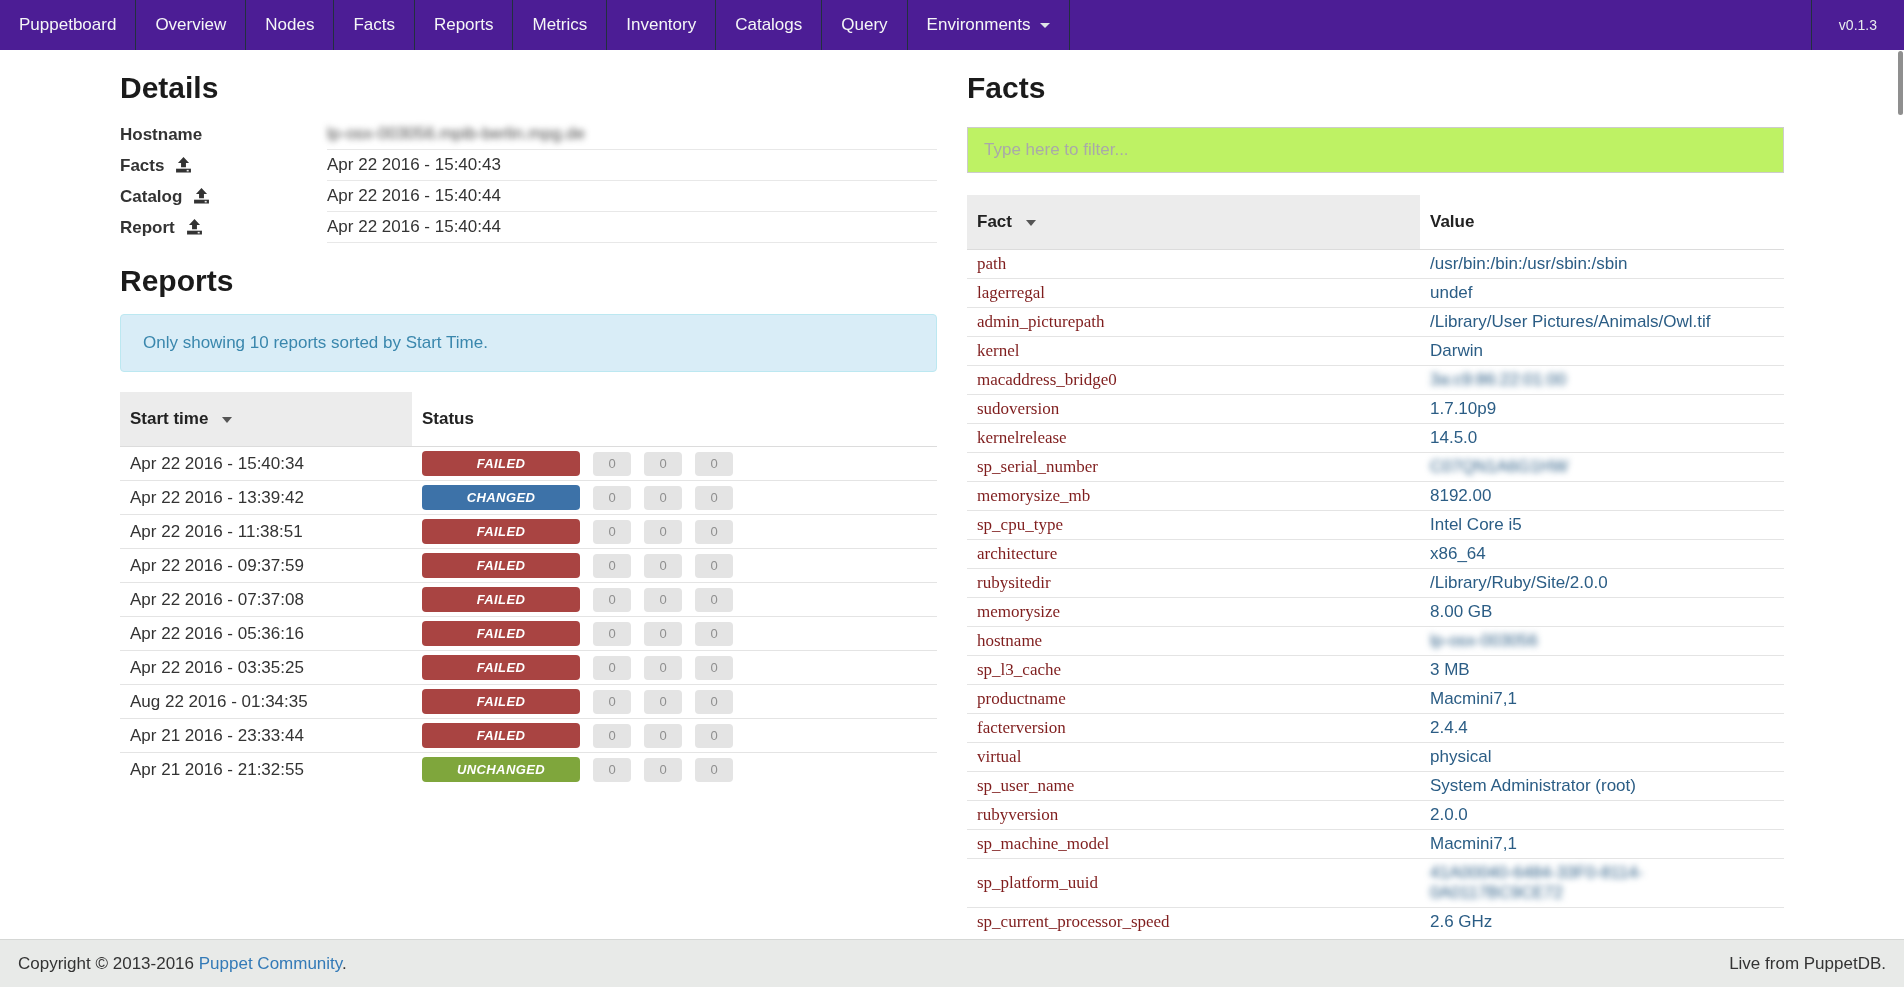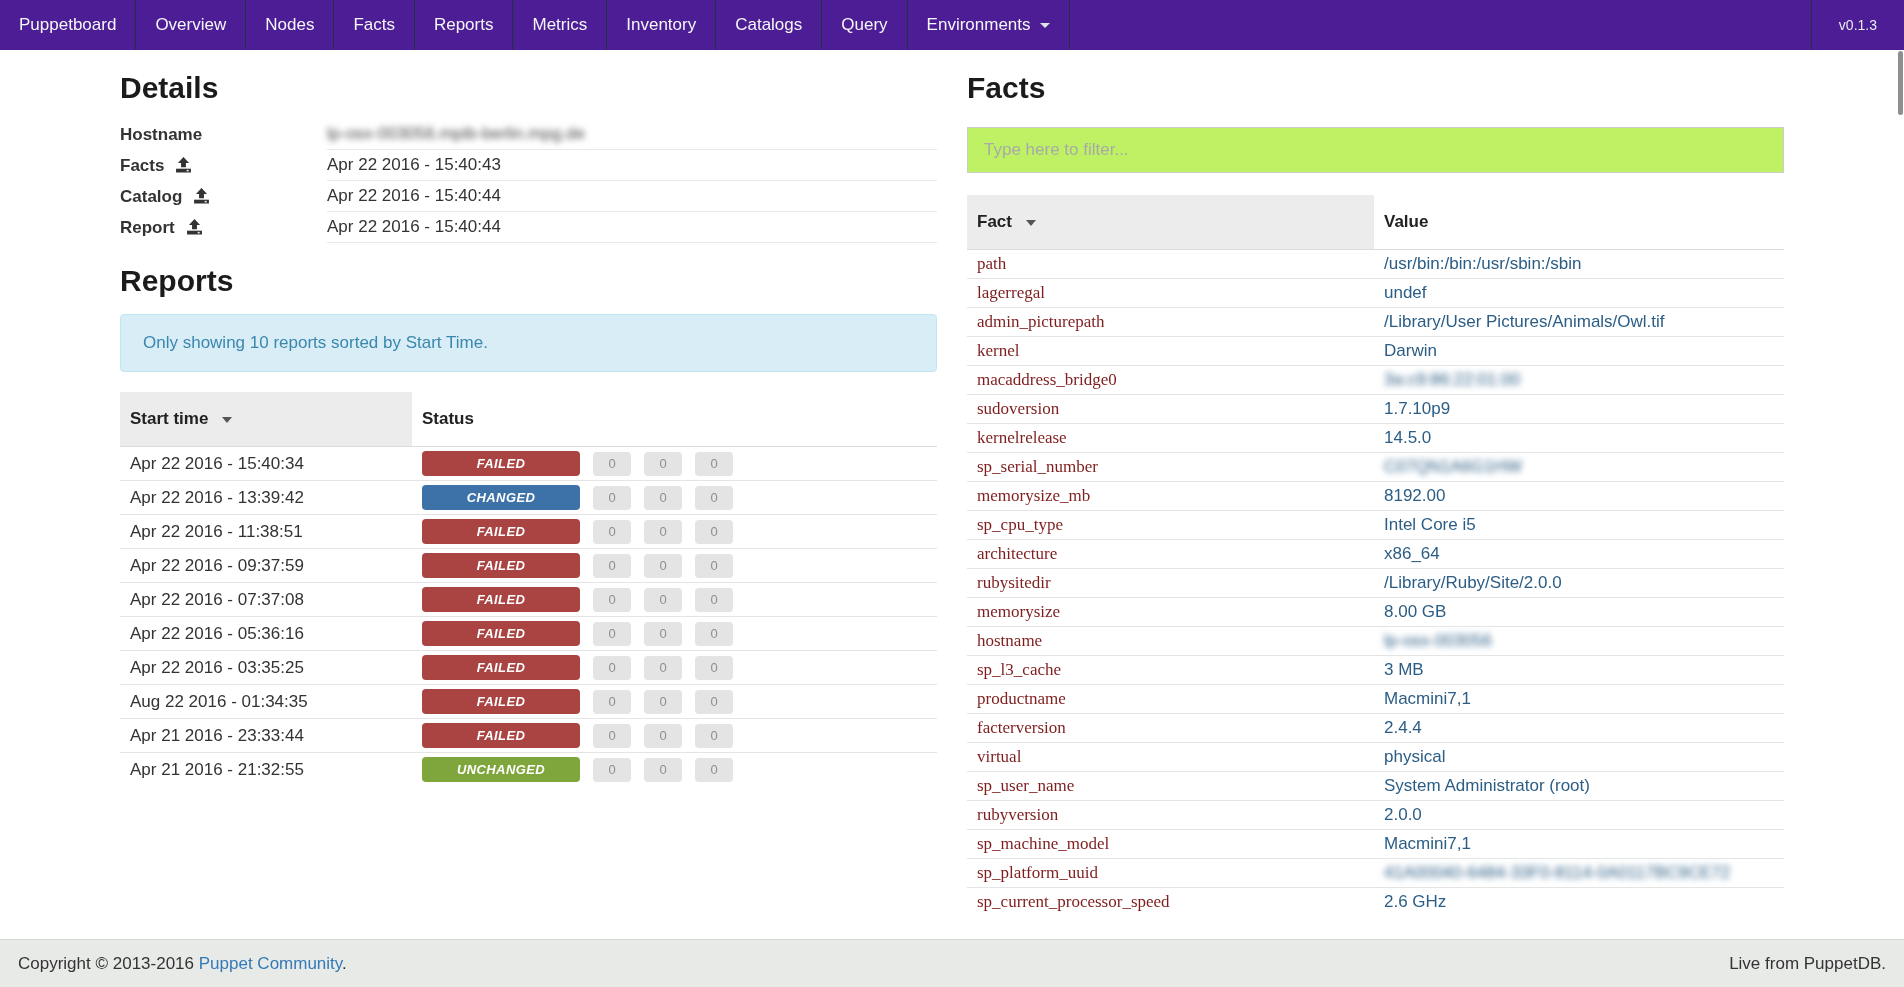--- a/index.html
+++ b/index.html
@@ -49,21 +49,21 @@
   }
   table.tbl th.sorted { background:#ececec; }
   .caret-down {
     display:inline-block; margin-left:9px; vertical-align:middle;
     width:0; height:0; border-left:5px solid transparent;
     border-right:5px solid transparent; border-top:6px solid #555;
   }
   table.tbl td { border-top:1px solid #e4e4e4; padding:4px 10px; }
   .reports-table td { padding:4px 8px; }
   .reports-table .col-time { width:292px; }
-  .facts-table .col-fact { width:407px; }
+  .facts-table .col-fact { width:453px; }
   
   .status-cell { white-space:nowrap; }
   .status-badge {
     display:inline-block; width:158px; height:25px; line-height:25px;
     border-radius:4px; color:#fff; font-size:13px; font-weight:bold;
     text-align:center; letter-spacing:.4px; vertical-align:middle;font-style:italic;
   }
   .count-badge {
     display:inline-block; width:38px; height:24px; line-height:24px;
     border-radius:4px; background:#e4e4e4; color:#8f8f8f; font-size:13px;

